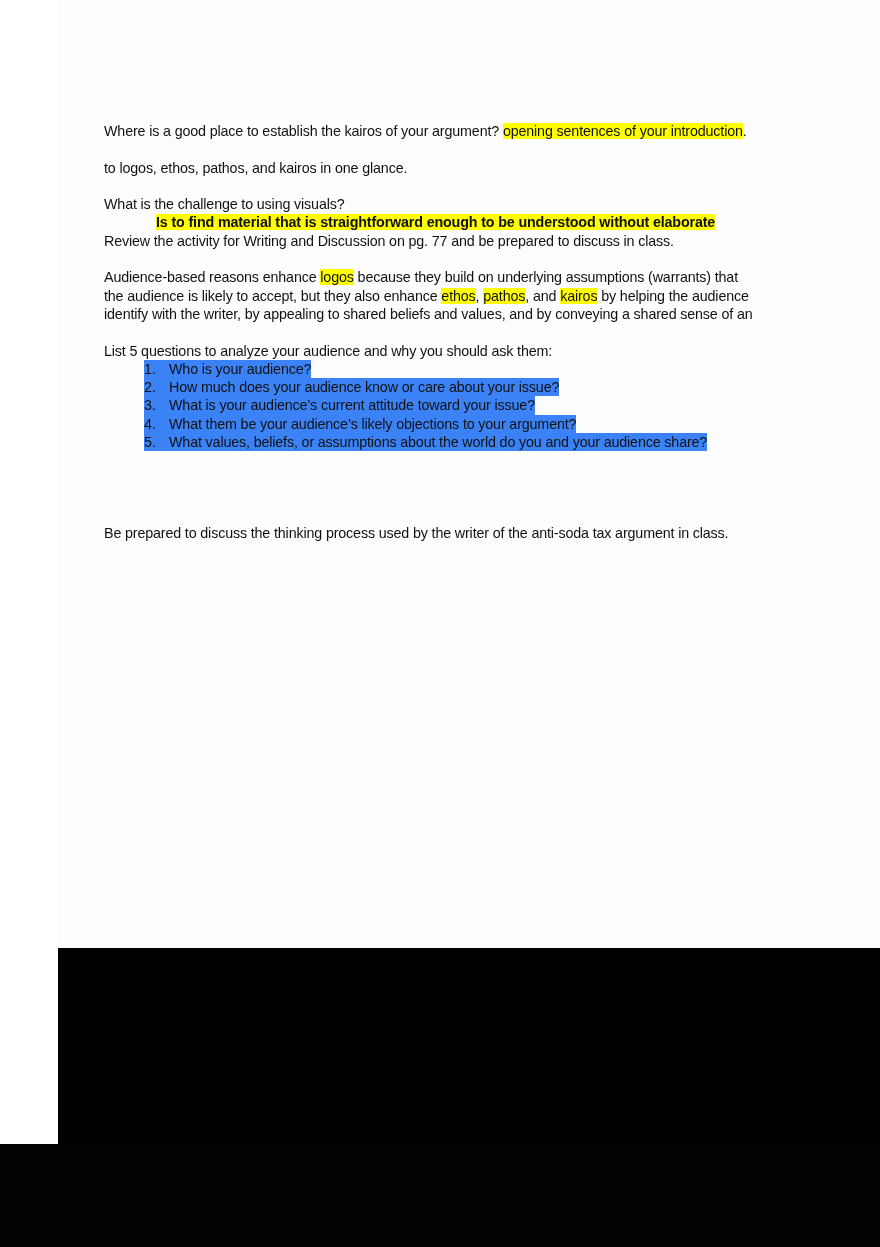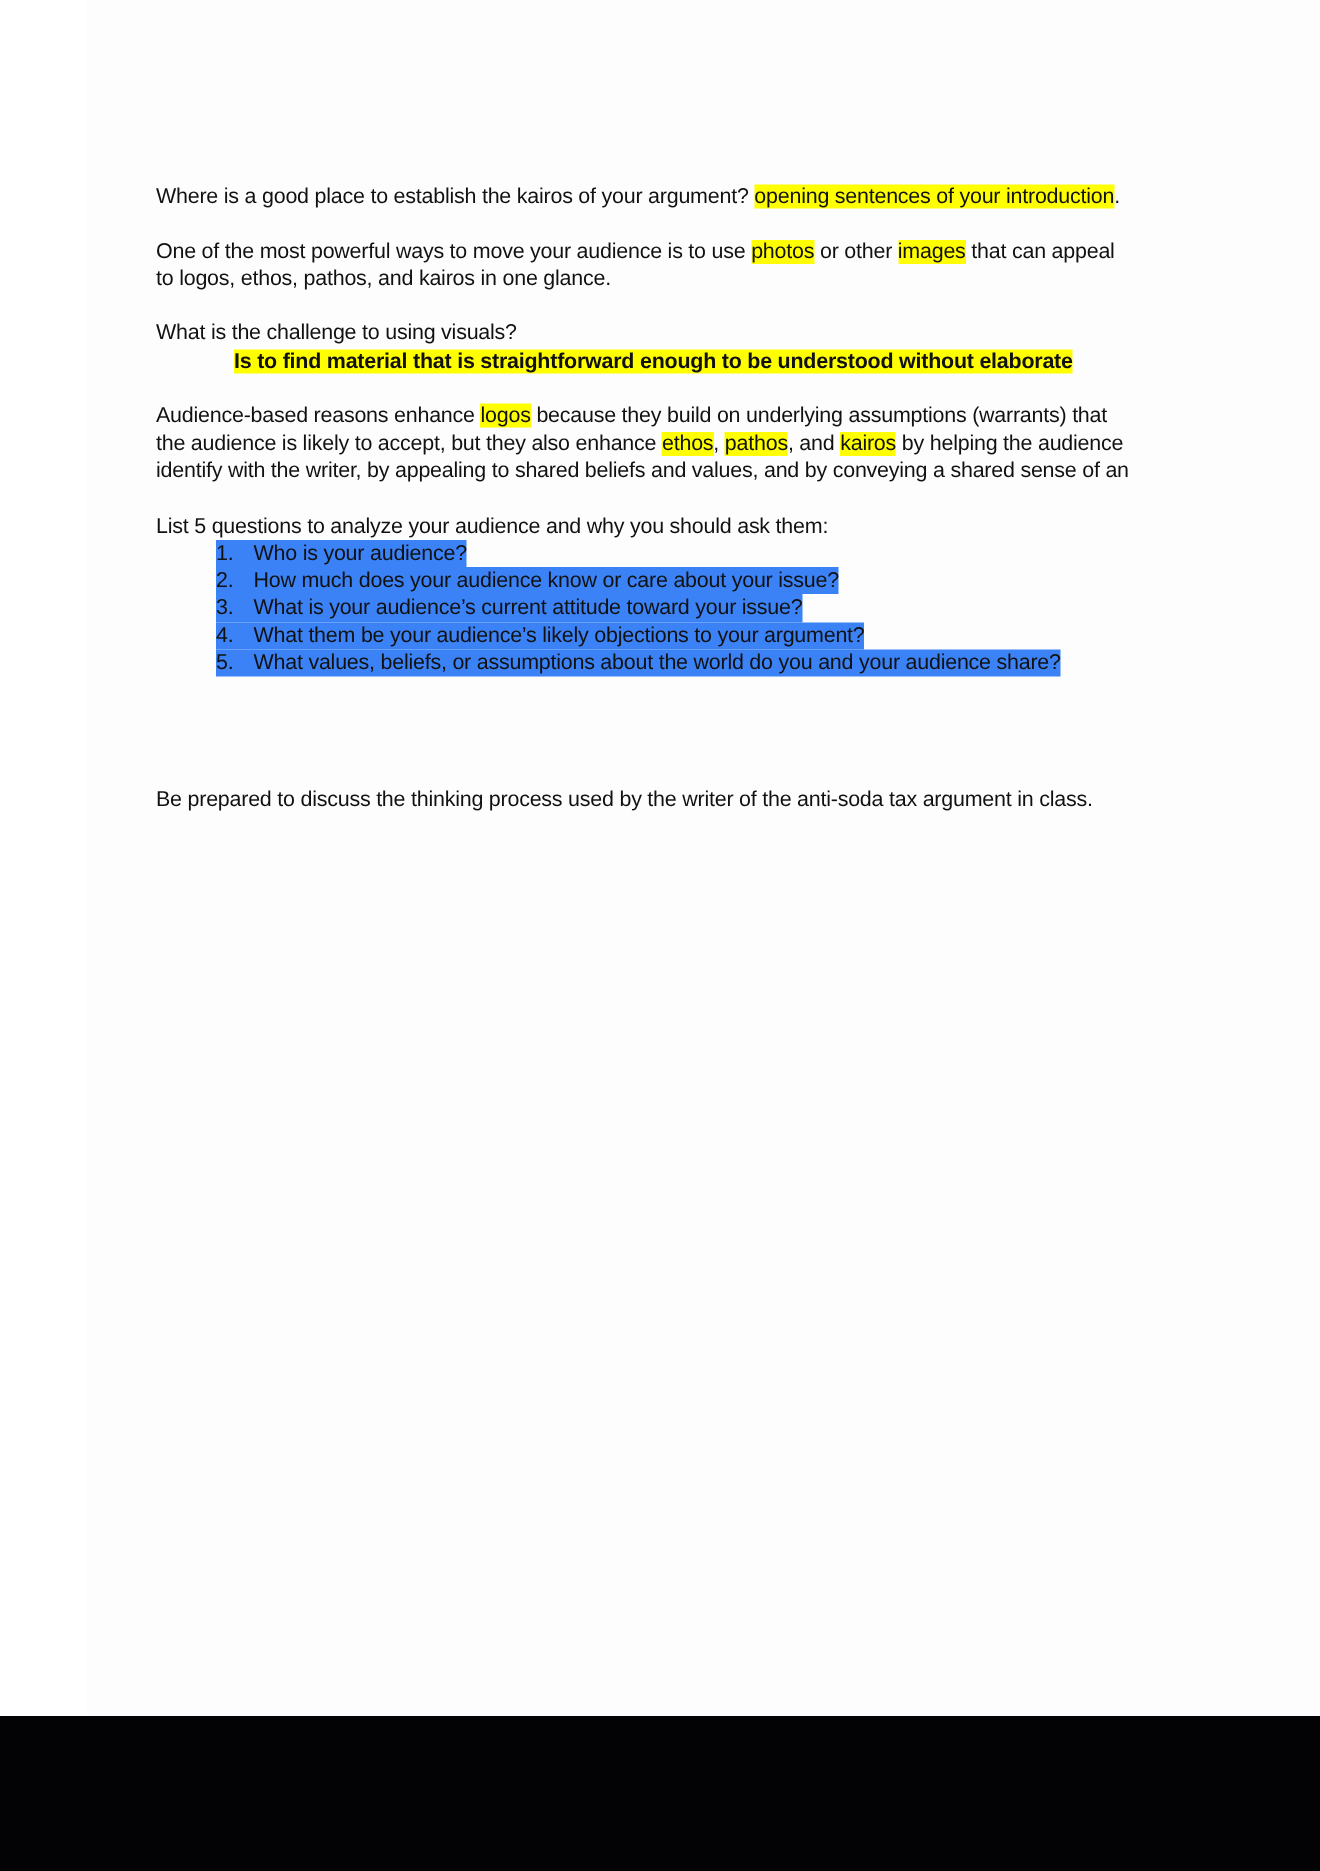--- a/index.html
+++ b/index.html
@@ -12,21 +12,21 @@
       background: #000000;
       position: relative;
       overflow: hidden;
       font-family: "Liberation Sans", "DejaVu Sans", sans-serif;
     }
     .page {
       position: absolute;
       left: 0;
       top: 0;
       width: 880px;
-      height: 1144px;
+      height: 948px;
       background: #fdfdfd;
     }
     .page-left-strip {
       position: absolute;
       left: 0;
       top: 0;
       width: 58px;
       height: 1144px;
       background: #ffffff;
     }
@@ -86,27 +86,27 @@
 
 <div class="page">
   <div class="page-left-strip"></div>
 
   <div class="content">
 
     <div class="line"><span>Where is a good place to establish the kairos of your argument? </span><span class="hl">opening sentences of your introduction</span><span>.</span></div>
 
     <div class="gap"></div>
 
-    <div class="line"><span>One of the most powerful ways to move your audience is to use </span><span class="hl">photos</span><span> or other </span><span class="hl">images</span><span> that can appeal</span></div>
     <div class="line">to logos, ethos, pathos, and kairos in one glance.</div>
 
     <div class="gap"></div>
 
     <div class="line">What is the challenge to using visuals?</div>
     <div class="line indent-first"><span class="hl">Is to find material that is straightforward enough to be understood without elaborate</span></div>
+    <div class="line">Review the activity for Writing and Discussion on pg. 77 and be prepared to discuss in class.</div>
 
     <div class="gap"></div>
 
     <div class="line"><span>Audience-based reasons enhance </span><span class="hl">logos</span><span> because they build on underlying assumptions (warrants) that</span></div>
     <div class="line"><span>the audience is likely to accept, but they also enhance </span><span class="hl">ethos</span><span>, </span><span class="hl">pathos</span><span>, and </span><span class="hl">kairos</span><span> by helping the audience</span></div>
     <div class="line">identify with the writer, by appealing to shared beliefs and values, and by conveying a shared sense of an</div>
 
     <div class="gap"></div>
 
     <div class="line">List 5 questions to analyze your audience and why you should ask them:</div>

